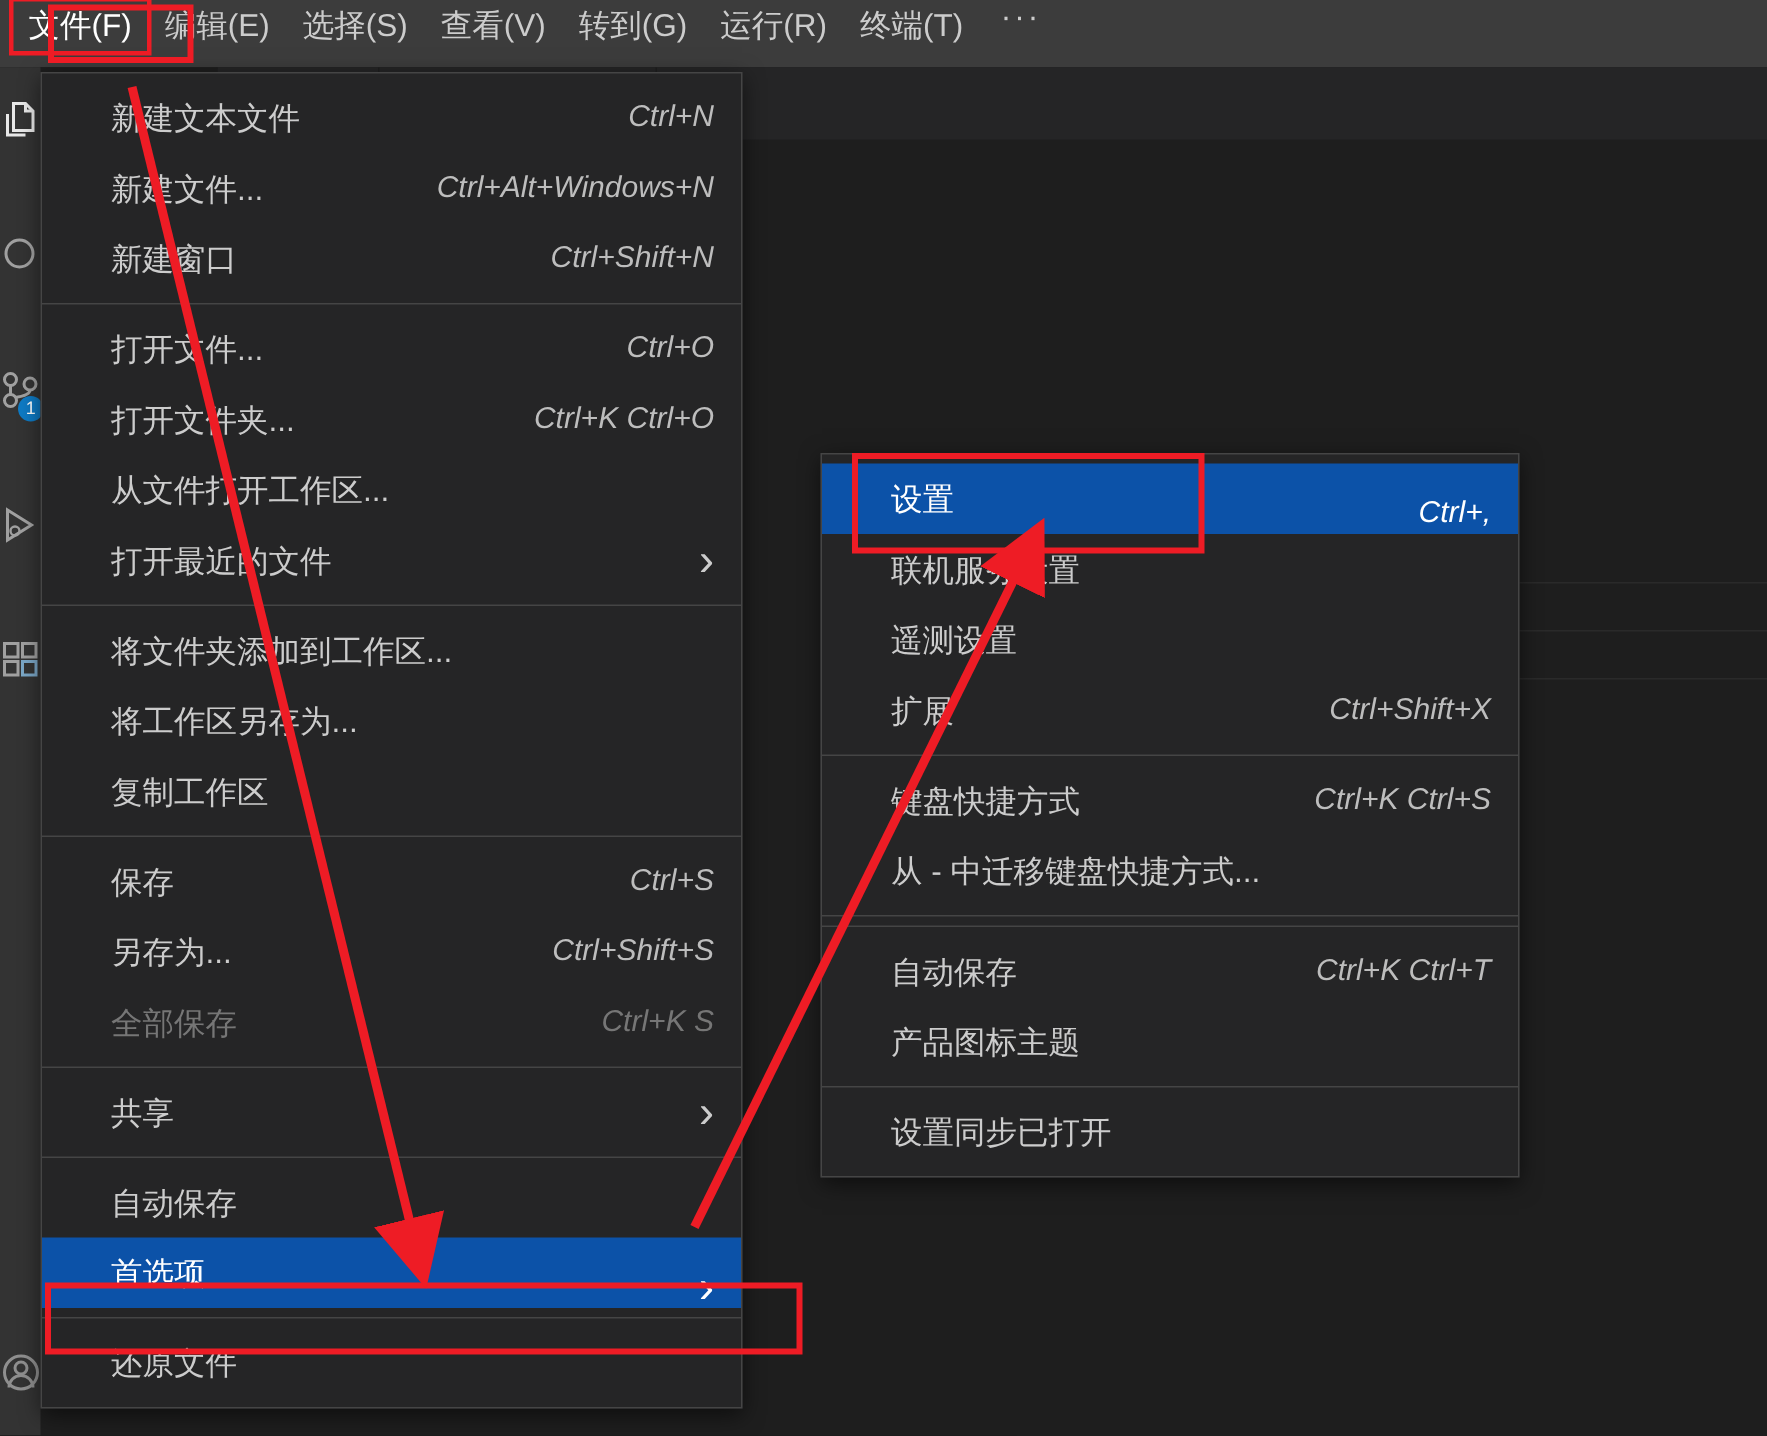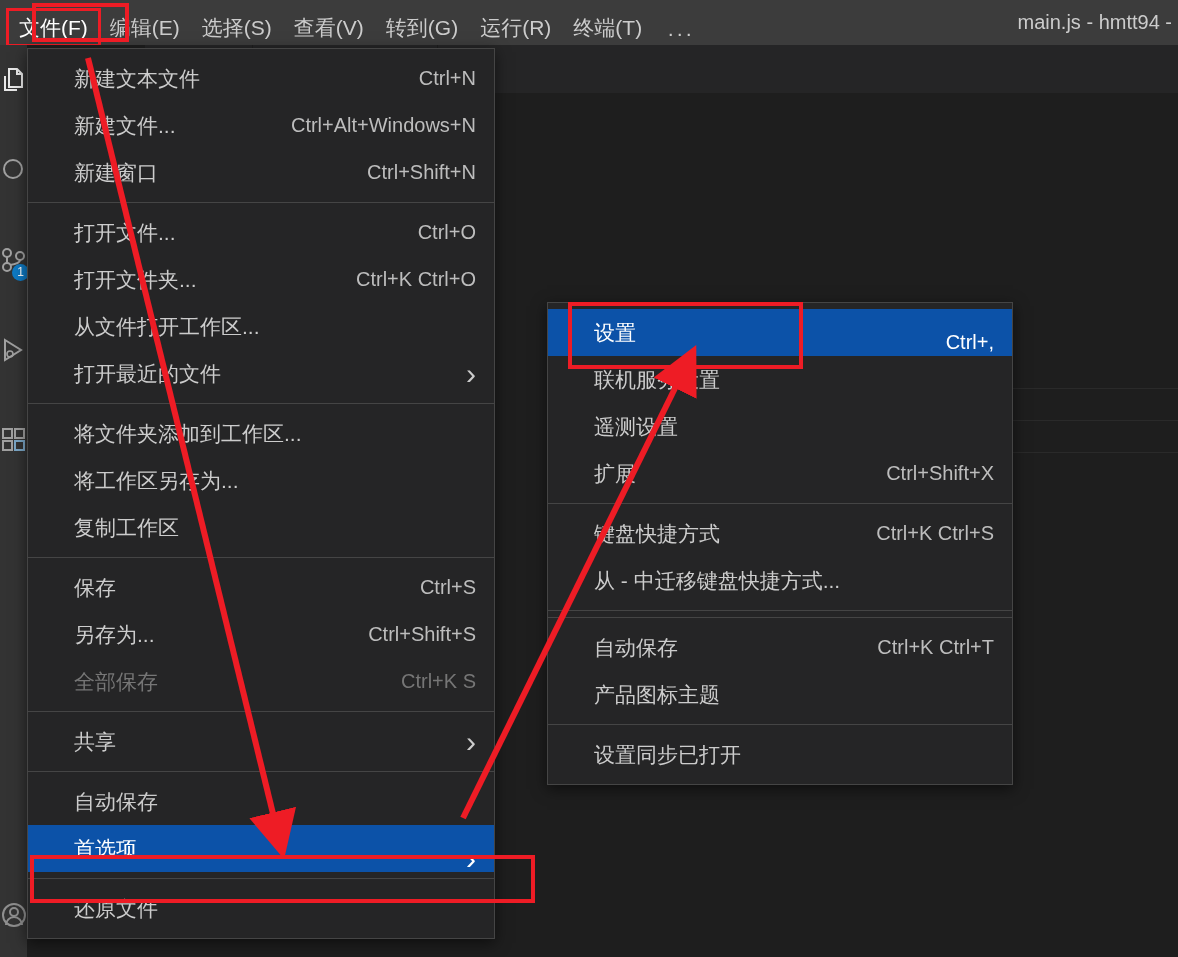--- a/index.html
+++ b/index.html
@@ -9,21 +9,21 @@
     font-family: "Liberation Sans", "DejaVu Sans", sans-serif;
     overflow: hidden;
   }
   #root { position: relative; width: 1178px; height: 957px; background: #1e1e1e; }
 
   
   .titlebar {
     position: absolute; top: 0; left: 0; width: 1178px; height: 45px;
     background: #3c3c3c; display: flex; align-items: center;
   }
-  .menu-strip { display: flex; align-items: flex-end; height: 45px; padding-left: 8px; }
+  .menu-strip { display: flex; align-items: flex-start; height: 45px; padding-left: 8px; }
   .menu-btn {
     color: #cccccc; font-size: 21px; line-height: 1;
     padding: 7px 11px; white-space: nowrap; cursor: default;
   }
   .menu-btn.active-outline {
     outline: 3px solid #ee1c25; outline-offset: -1px;
     color: #ffffff; background: #3c3c3c;
   }
   .menu-more { color: #cccccc; font-size: 21px; padding: 0 14px; letter-spacing: 2px; }
   .window-title {
@@ -87,21 +87,21 @@
     position: absolute; background: #252526; border: 1px solid #454545;
     box-shadow: 0 4px 14px rgba(0,0,0,0.55);
     padding: 6px 0;
   }
   .mi {
     position: relative; display: flex; align-items: center;
     height: 47px; padding: 0 18px 0 46px; color: #cccccc; font-size: 21px;
     white-space: nowrap;
   }
   .mi .label { flex: none; }
-  .mi .accel { margin-left: auto; color: #bdbdbd; font-size: 20px; padding-left: 40px; }
+  .mi .accel { margin-left: auto; color: #bdbdbd; font-size: 20px; padding-left: 40px; font-style: italic; }
   .mi .chev { margin-left: auto; color: #cccccc; font-size: 20px; font-weight: 300; }
   .mi.disabled { color: #767676; }
   .mi.disabled .accel { color: #767676; }
   .mi.selected { background: #0c52a8; color: #ffffff; }
   .mi.selected .accel, .mi.selected .chev { color: #ffffff; margin-top: 20px; }
   .msep { height: 1px; background: #454545; margin: 6px 0; }
 
   .redbox { position: absolute; border: 4px solid #ee1c25; pointer-events: none; }
 
   .annot { position: absolute; left: 0; top: 0; width: 1178px; height: 957px; pointer-events: none; }
@@ -115,21 +115,20 @@
     <div class="menu-strip">
       <div class="menu-btn active-outline"><span>文件(F)</span></div>
       <div class="menu-btn"><span>编辑(E)</span></div>
       <div class="menu-btn"><span>选择(S)</span></div>
       <div class="menu-btn"><span>查看(V)</span></div>
       <div class="menu-btn"><span>转到(G)</span></div>
       <div class="menu-btn"><span>运行(R)</span></div>
       <div class="menu-btn"><span>终端(T)</span></div>
       <div class="menu-more">···</div>
     </div>
-    <div class="window-title">main.js - hmtt94 - </div>
   </div>
 
   <div class="editor-area">
 
     <div class="tabbar">
       <div class="tab active" style="width:118px; padding-left:0; justify-content:flex-end;">
         <span class="tab-ext">js</span>
         <span class="dirty">M</span>
         <span class="xclose">✕</span>
       </div>

